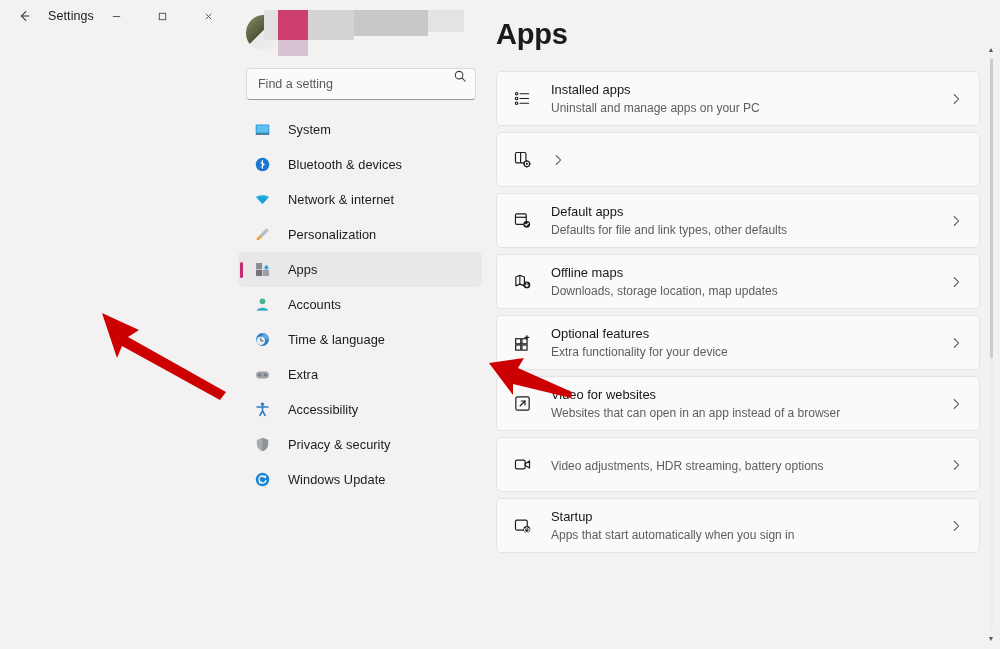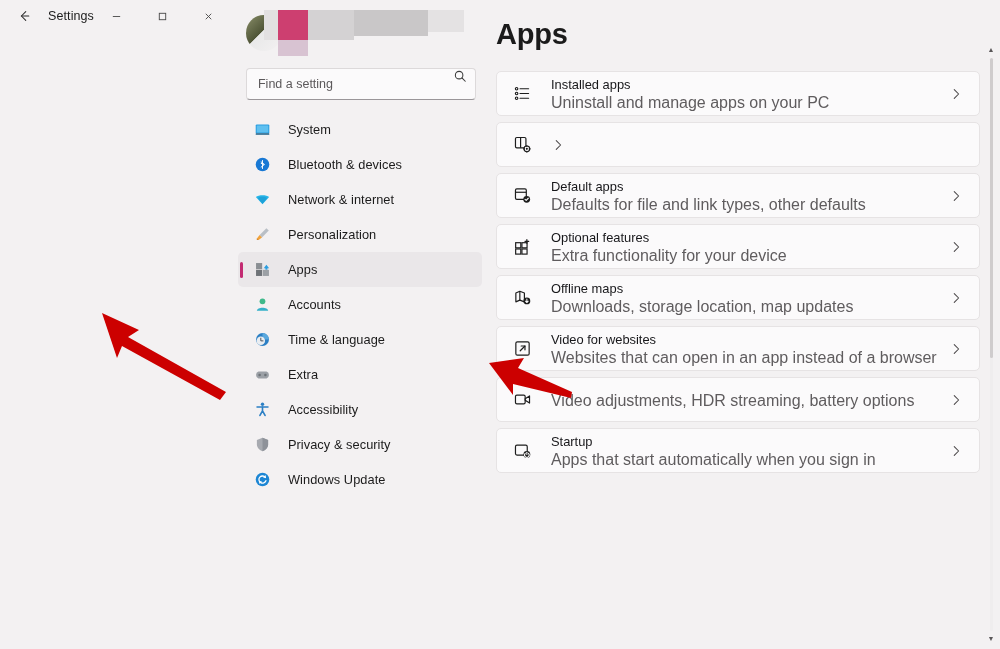--- a/index.html
+++ b/index.html
@@ -118,34 +118,34 @@
   }
   .page-title {
     font-size: 29px; font-weight: 600; color: #1b1b1b;
     margin: 18px 0 0 0; padding-left: 0; letter-spacing: -.2px;
   }
   .cards { margin-top: 20px; padding-right: 20px; }
   .card {
     background: #fbfafb;
     border: 1px solid #e6e3e4;
     border-radius: 5px;
-    height: 45px; margin-bottom: 6px;
+    height: 55px; margin-bottom: 6px;
     display: flex; align-items: center;
     padding: 0 16px 0 14px;
     cursor: default;
   }
   .card-ico {
     width: 24px; height: 24px; flex: 0 0 24px;
     display: flex; align-items: center; justify-content: center;
     color: #1d1d1d; margin-right: 16px;
   }
   .card-ico svg { width: 19px; height: 19px; display: block; }
   .card-text { flex: 1; min-width: 0; }
   .card-title { font-size: 12.9px; color: #17171a; line-height: 16px; }
-  .card-sub { font-size: 16px; color: #5f5c5e; line-height: 16px; margin-top: 2px; }
+  .card-sub { font-size: 12px; color: #5f5c5e; line-height: 16px; margin-top: 2px; }
   .chev { width: 14px; height: 14px; color: #4b4849; flex: 0 0 14px; }
 
   
   .scrollbar {
     position: absolute; right: 3px; top: 46px; bottom: 6px;
     width: 12px; display: flex; flex-direction: column; align-items: center;
   }
   .sb-arrow { font-size: 7px; color: #5a5759; line-height: 8px; }
   .sb-track { flex: 1; width: 3px; background: #efedee; margin: 4px 0; border-radius: 2px; }
   .sb-thumb { width: 3px; height: 300px; background: #cfcccd; border-radius: 2px; }
@@ -403,48 +403,48 @@
             <div class="card-sub">Defaults for file and link types, other defaults</div>
           </div>
           <svg class="chev" viewBox="0 0 16 16" fill="none" stroke="currentColor" stroke-width="1.2">
             <path d="M6 3 L11 8 L6 13" stroke-linecap="round" stroke-linejoin="round"></path>
           </svg>
         </div>
 
         <div class="card">
           <span class="card-ico">
             <svg viewBox="0 0 20 20" fill="none" stroke="currentColor" stroke-width="1.25">
+              <path d="M3 5.2 L7.2 3.4 L12 5.2 V14.6 L7.2 12.8 L3 14.6 Z" stroke-linejoin="round"></path>
+              <path d="M7.2 3.4 V12.8"></path>
+              <circle cx="14.6" cy="13.6" r="3.6" fill="currentColor" stroke="none"></circle>
+              <path d="M14.6 11.6 V15.2 M13.2 13.9 L14.6 15.3 L16 13.9" stroke="#fbfafb" stroke-width="1.1" stroke-linecap="round" stroke-linejoin="round"></path>
+            </svg>
+          </span>
+          <div class="card-text">
+            <div class="card-title">Offline maps</div>
+            <div class="card-sub">Downloads, storage location, map updates</div>
+          </div>
+          <svg class="chev" viewBox="0 0 16 16" fill="none" stroke="currentColor" stroke-width="1.2">
+            <path d="M6 3 L11 8 L6 13" stroke-linecap="round" stroke-linejoin="round"></path>
+          </svg>
+        </div>
+
+        <div class="card">
+          <span class="card-ico">
+            <svg viewBox="0 0 20 20" fill="none" stroke="currentColor" stroke-width="1.25">
               <rect x="2.8" y="6" width="5.4" height="5.4"></rect>
               <rect x="2.8" y="12.6" width="5.4" height="5.4"></rect>
               <rect x="9.4" y="12.6" width="5.4" height="5.4"></rect>
               <rect x="9.4" y="6" width="5.4" height="5.4"></rect>
               <path d="M14.6 2.6 V6.6 M12.6 4.6 H16.6" stroke-linecap="round"></path>
             </svg>
           </span>
           <div class="card-text">
             <div class="card-title">Optional features</div>
             <div class="card-sub">Extra functionality for your device</div>
-          </div>
-          <svg class="chev" viewBox="0 0 16 16" fill="none" stroke="currentColor" stroke-width="1.2">
-            <path d="M6 3 L11 8 L6 13" stroke-linecap="round" stroke-linejoin="round"></path>
-          </svg>
-        </div>
-
-        <div class="card">
-          <span class="card-ico">
-            <svg viewBox="0 0 20 20" fill="none" stroke="currentColor" stroke-width="1.25">
-              <path d="M3 5.2 L7.2 3.4 L12 5.2 V14.6 L7.2 12.8 L3 14.6 Z" stroke-linejoin="round"></path>
-              <path d="M7.2 3.4 V12.8"></path>
-              <circle cx="14.6" cy="13.6" r="3.6" fill="currentColor" stroke="none"></circle>
-              <path d="M14.6 11.6 V15.2 M13.2 13.9 L14.6 15.3 L16 13.9" stroke="#fbfafb" stroke-width="1.1" stroke-linecap="round" stroke-linejoin="round"></path>
-            </svg>
-          </span>
-          <div class="card-text">
-            <div class="card-title">Offline maps</div>
-            <div class="card-sub">Downloads, storage location, map updates</div>
           </div>
           <svg class="chev" viewBox="0 0 16 16" fill="none" stroke="currentColor" stroke-width="1.2">
             <path d="M6 3 L11 8 L6 13" stroke-linecap="round" stroke-linejoin="round"></path>
           </svg>
         </div>
 
         <div class="card">
           <span class="card-ico">
             <svg viewBox="0 0 20 20" fill="none" stroke="currentColor" stroke-width="1.25">
               <rect x="3" y="3" width="14" height="14" rx="1.6"></rect>

